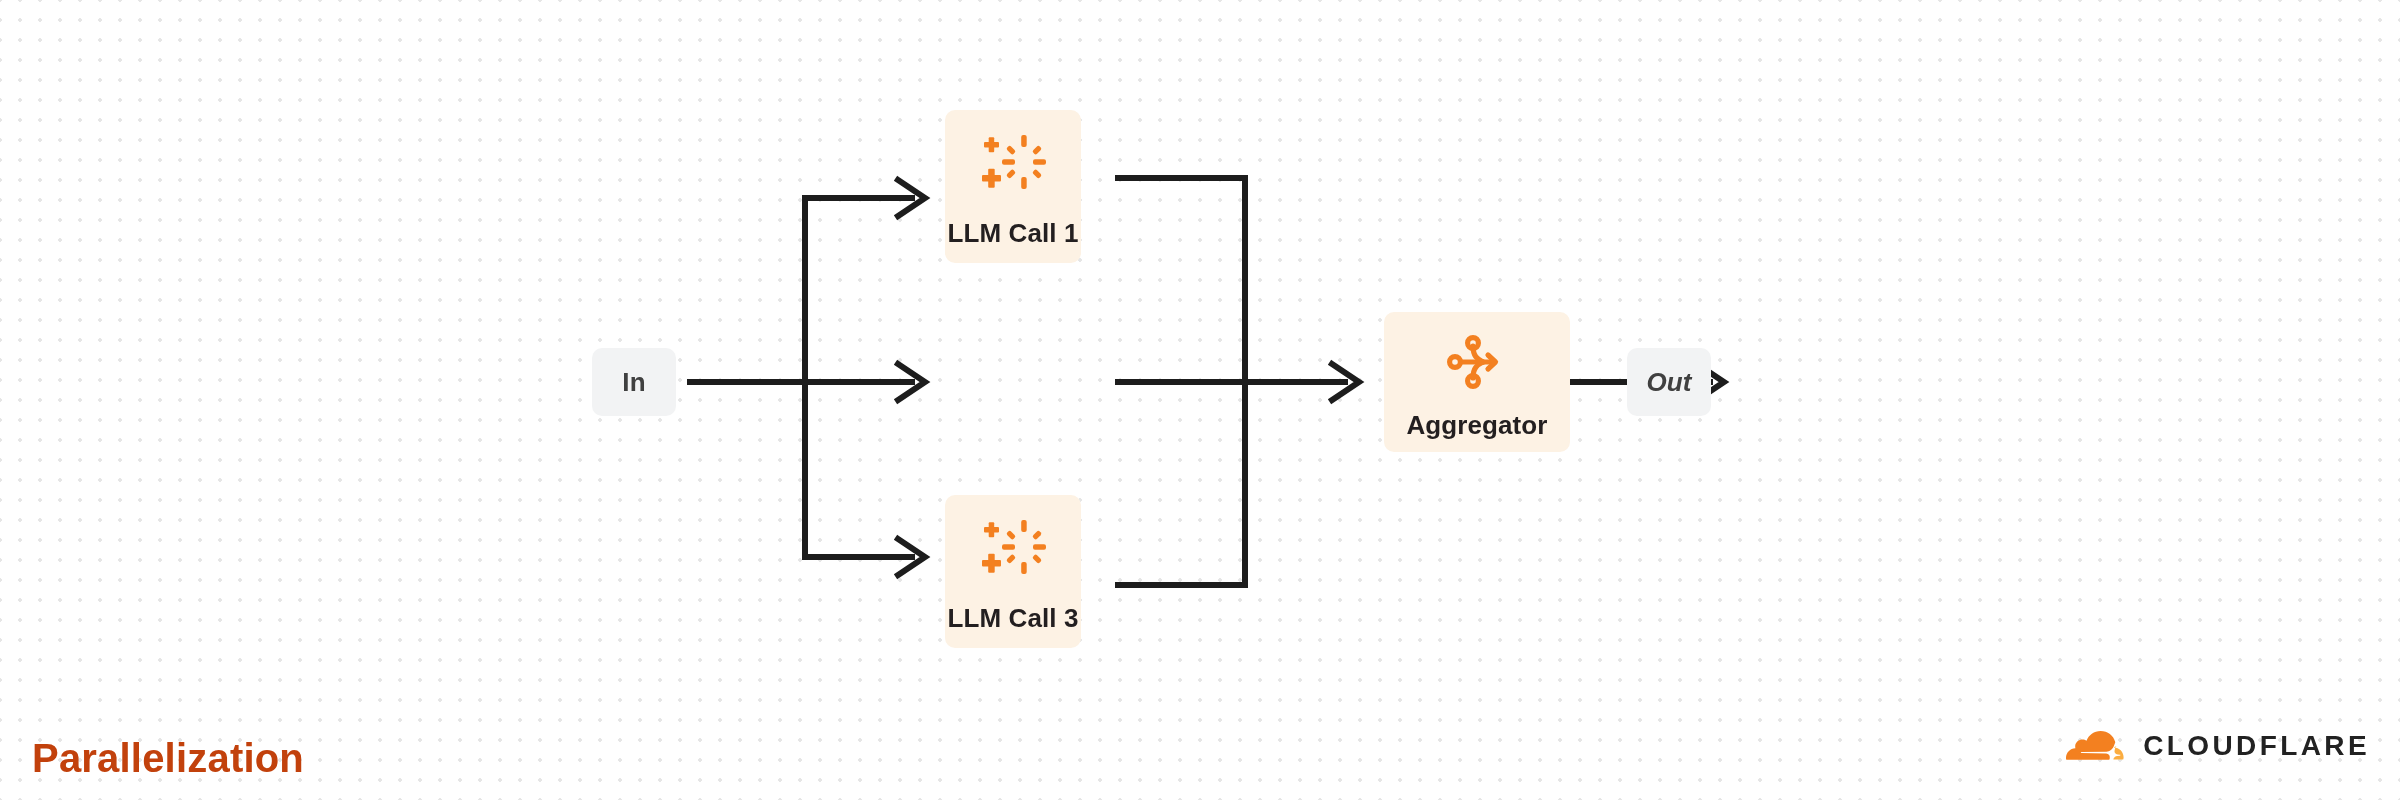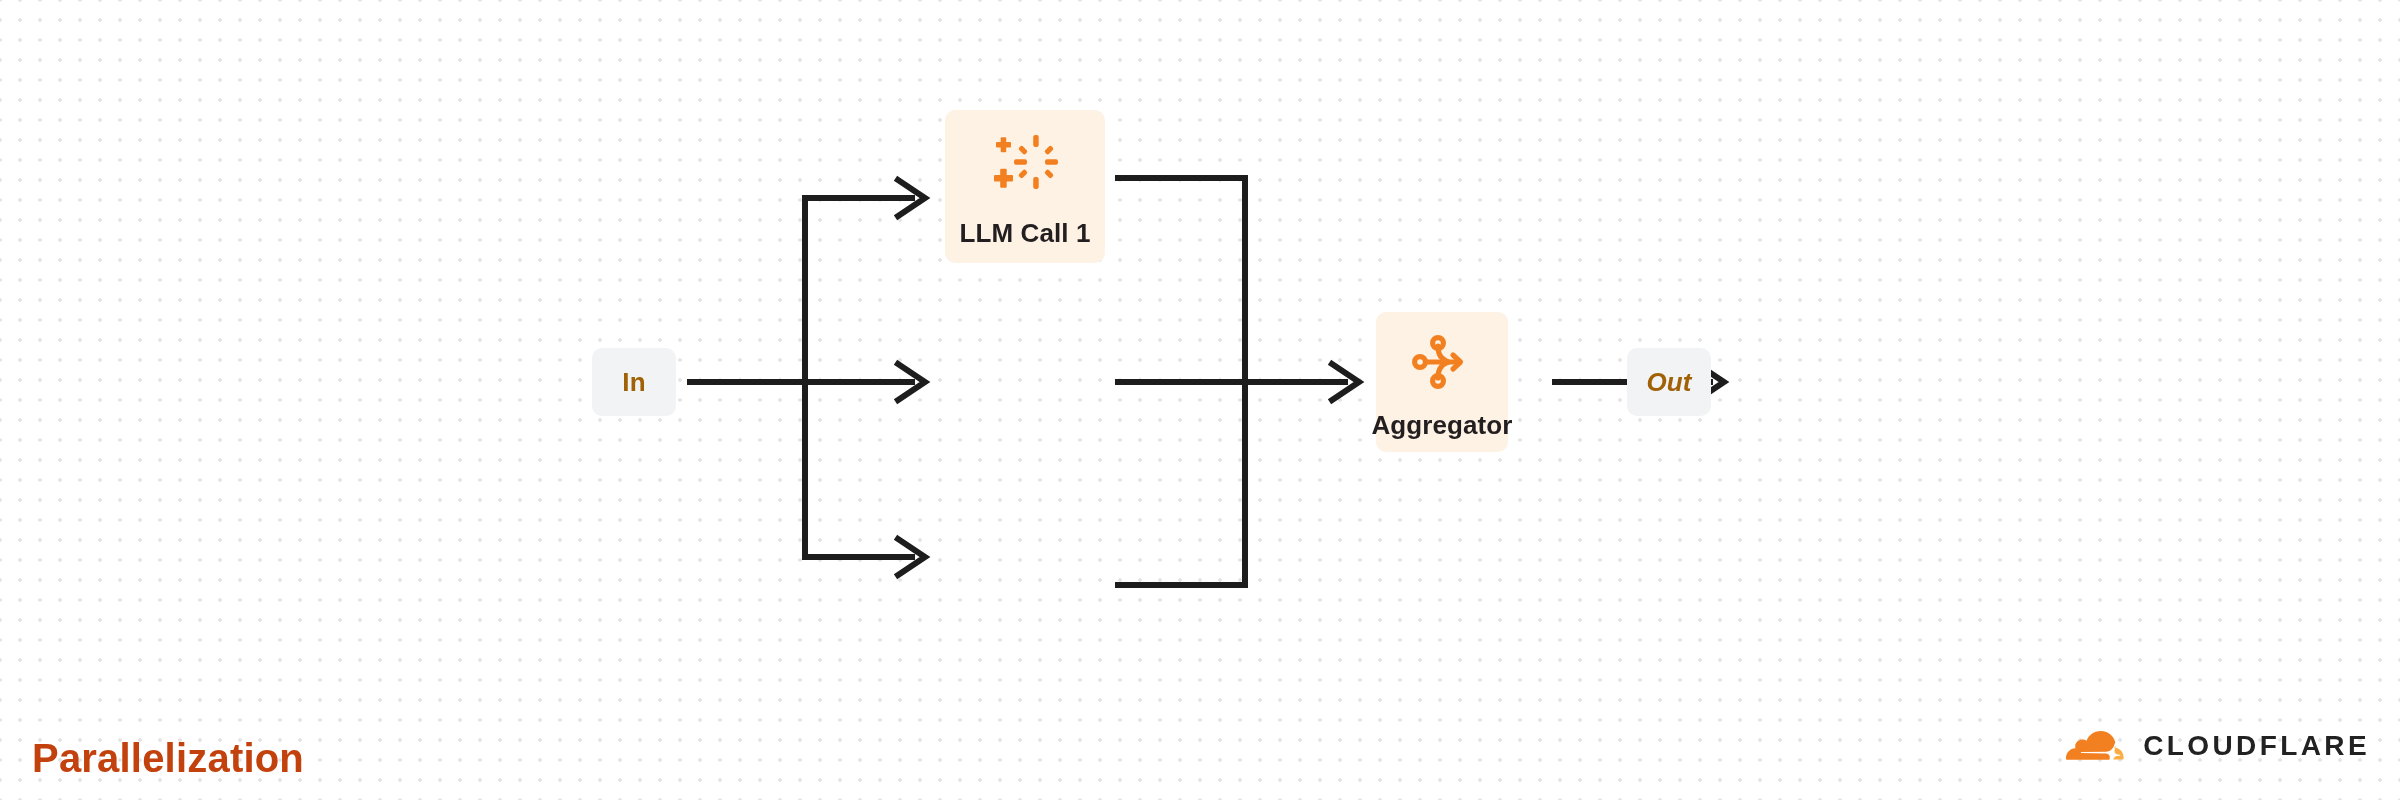--- a/index.html
+++ b/index.html
@@ -24,40 +24,40 @@
 
   
   .node{position:absolute;box-sizing:border-box;}
 
   .io-node{
     background:#F2F3F4;
     border-radius:10px;
     display:flex;align-items:center;justify-content:center;
   }
   .io-label{
-    font-size:26px;font-weight:700;color:#a16207;letter-spacing:.1px;
+    font-size:26px;font-weight:700;color:#404040;letter-spacing:.1px;
   }
 
   .card-node{
     background:#FDF2E4;
     border-radius:10px;
     display:flex;flex-direction:column;align-items:center;
   }
   .card-icon{display:block;}
   .card-label{
     font-size:26px;font-weight:700;color:#231f20;letter-spacing:.1px;
     white-space:nowrap;
   }
 
   
-  .llm-node{width:160px;height:153px;}
+  .llm-node{width:136px;height:153px;}
   .llm-node .card-icon{margin-top:24px;}
   .llm-node .card-label{margin-top:22px;}
 
-  .agg-node{width:132px;height:140px;}
+  .agg-node{width:186px;height:140px;margin-left:8px;}
   .agg-node .card-icon{margin-top:22px;}
   .agg-node .card-label{margin-top:16px;}
 
   
   #page-title{
     position:absolute;left:32px;top:736px;z-index:3;
     font-size:40px;font-weight:700;color:#c2410c;letter-spacing:.2px;
   }
   #brand{
     position:absolute;right:30px;top:730px;z-index:3;
@@ -131,20 +131,43 @@
           <rect x="54.4" y="11.6" width="5.2" height="9" rx="2" transform="rotate(45 57 16.1)"></rect>
           <rect x="28.4" y="35.4" width="5.2" height="9" rx="2" transform="rotate(45 31 39.9)"></rect>
           <rect x="54.4" y="35.4" width="5.2" height="9" rx="2" transform="rotate(-45 57 39.9)"></rect>
         </g>
       </svg>
     </span>
     <span class="card-label">LLM Call 1</span>
   </div>
 
 
+  <div class="node card-node llm-node" style="left:945px;top:495px;">
+    <span class="card-icon">
+      <svg width="66" height="58" viewBox="0 0 66 58" xmlns="http://www.w3.org/2000/svg">
+        <g fill="#F38020">
+          <rect x="4" y="8" width="15" height="5.5" rx="1"></rect>
+          <rect x="8.7" y="3.2" width="5.5" height="15" rx="1"></rect>
+          <rect x="2" y="41" width="19" height="6.5" rx="1"></rect>
+          <rect x="8.2" y="34.7" width="6.5" height="19" rx="1"></rect>
+        </g>
+        <g fill="#F38020">
+          <rect x="41.2" y="1" width="5.5" height="12" rx="2"></rect>
+          <rect x="41.2" y="43" width="5.5" height="12" rx="2"></rect>
+          <rect x="22" y="25.2" width="13" height="5.5" rx="2"></rect>
+          <rect x="53" y="25.2" width="13" height="5.5" rx="2"></rect>
+          <rect x="28.4" y="11.6" width="5.2" height="9" rx="2" transform="rotate(-45 31 16.1)"></rect>
+          <rect x="54.4" y="11.6" width="5.2" height="9" rx="2" transform="rotate(45 57 16.1)"></rect>
+          <rect x="28.4" y="35.4" width="5.2" height="9" rx="2" transform="rotate(45 31 39.9)"></rect>
+          <rect x="54.4" y="35.4" width="5.2" height="9" rx="2" transform="rotate(-45 57 39.9)"></rect>
+        </g>
+      </svg>
+    </span>
+    <span class="card-label">LLM Call 3</span>
+  </div>
 
   <div class="node card-node agg-node" style="left:1376px;top:312px;">
     <span class="card-icon">
       <svg width="62" height="56" viewBox="0 0 62 56" xmlns="http://www.w3.org/2000/svg">
         <g fill="none" stroke="#F38020" stroke-width="5.2" stroke-linecap="round" stroke-linejoin="round">
 
           <path d="M 27 12 C 27 22, 31 25, 37 28"></path>
 
           <path d="M 27 44 C 27 34, 31 31, 37 28"></path>
 

